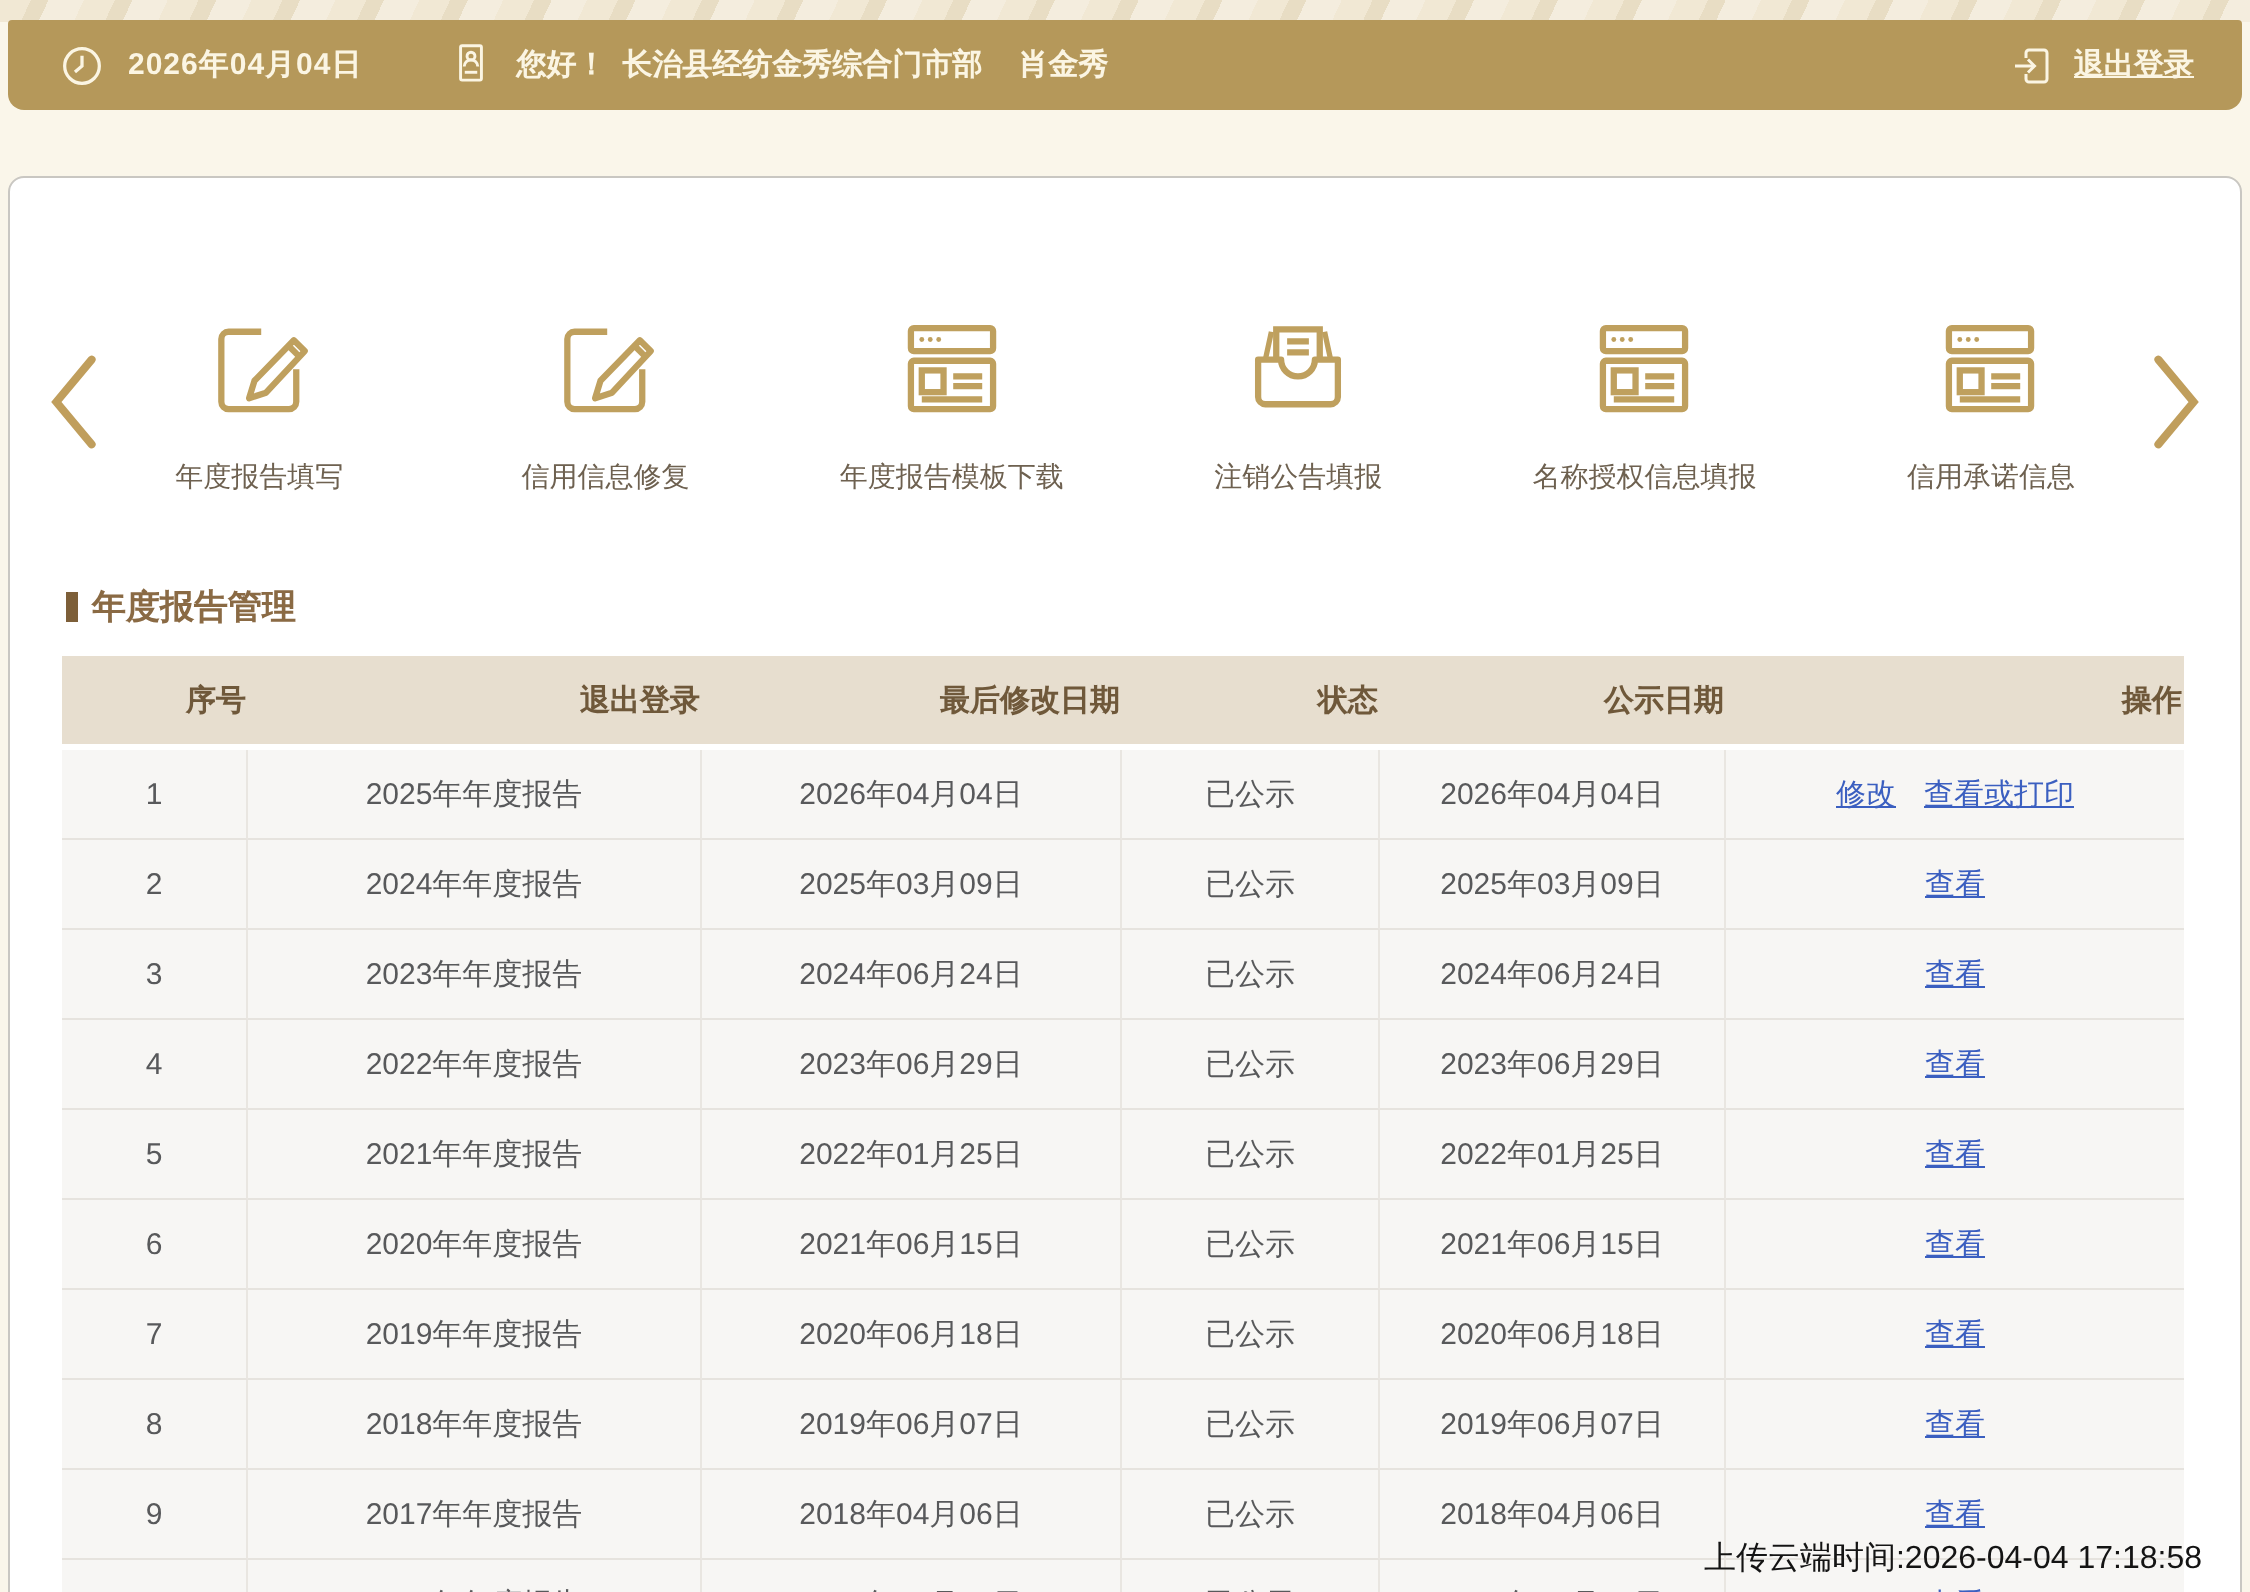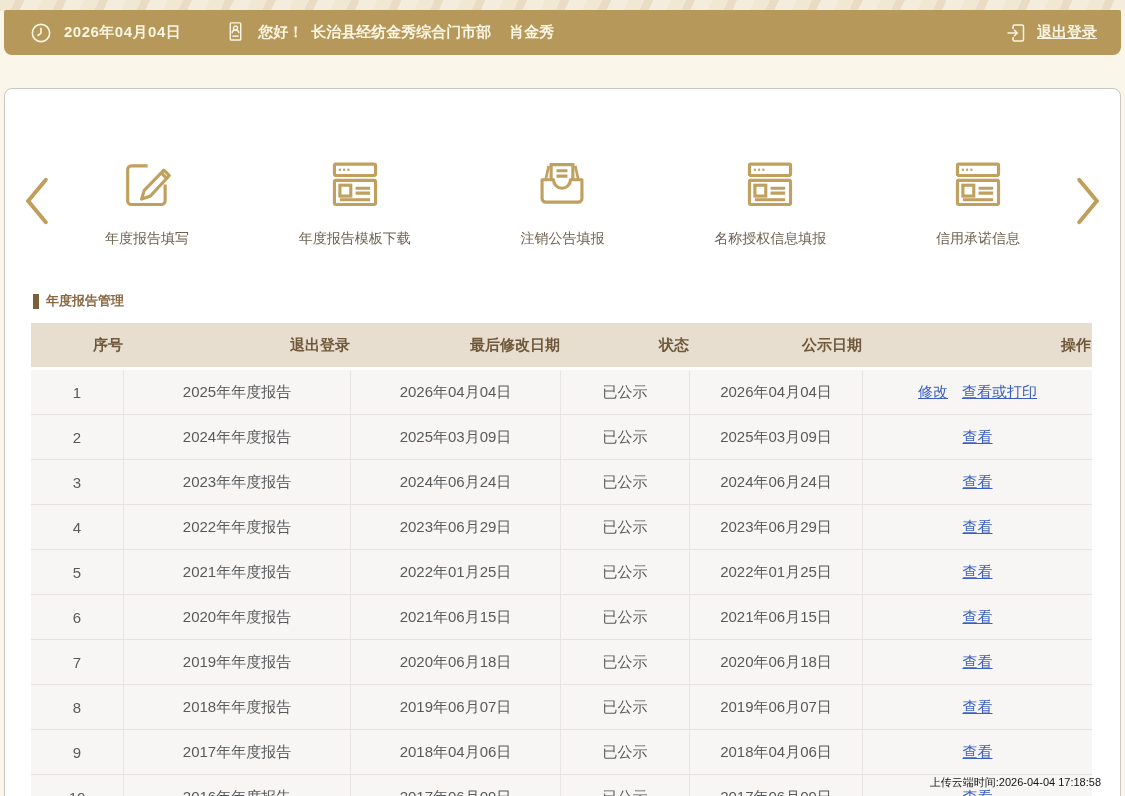--- a/index.html
+++ b/index.html
@@ -40,41 +40,41 @@
   
   .carousel{display:flex;align-items:center;margin-top:64px;padding:0 16px;}
   .arrow{background:none;border:0;padding:0;cursor:pointer;width:32px;display:flex;justify-content:center;}
   .c-items{flex:1;display:flex;gap:20px;}
   .c-item{flex:1;display:flex;flex-direction:column;align-items:center;cursor:pointer;}
   .c-icon{width:62px;height:62px;color:#bfa05e;display:flex;align-items:center;justify-content:center;}
   .c-label{margin-top:15px;font-size:14px;color:#6e6150;}
   
   .section-title{
     margin:44px 0 13px 28px;display:flex;align-items:center;
-    font-size:13px;font-weight:bold;color:#8a6a44;
+    font-size:17px;font-weight:bold;color:#8a6a44;
   }
   .bullet{width:6px;height:15px;background:#7d5f39;margin-right:7px;display:inline-block;}
   
   table.report{
     width:1061px;margin-left:26px;border-collapse:separate;border-spacing:0;table-layout:fixed;
   }
   table.report th{
     background:#e7decf;height:42px;font-size:15px;color:#6f583a;font-weight:bold;
     text-align:right;border-bottom:3px solid #ffffff;
   }
   table.report td{
     background:#f7f6f4;height:42px;text-align:center;font-size:15px;color:#58595b;
     border-bottom:1px solid #e6e3de;overflow:hidden;white-space:nowrap;
   }
   table.report td:not(:last-child){border-right:1px solid #e9e6e1;}
   a.op-link{color:#3b5fc0;text-decoration:underline;margin:0 7px;font-size:15px;}
   
   .watermark{
     position:absolute;right:24px;bottom:6px;z-index:9;
-    font-size:11px;color:#141414;
+    font-size:16px;color:#141414;
   }
 </style>
 </head>
 <body>
 
 <div class="texture"></div>
 
 <header class="topbar">
   <span class="icn">
     <svg width="26" height="26" viewBox="0 0 48 48" fill="none" stroke="#fbf5e3" stroke-width="3">
@@ -122,20 +122,30 @@
               <path d="M39 24.5V38a3 3 0 0 1-3 3H11a3 3 0 0 1-3-3V12a3 3 0 0 1 3-3h13.5"></path>
               <path d="M19.5 36.5l2.2-7.2L38 12.5l4.5 4.5L26.5 34.2l-7 2.3z" stroke-linejoin="round"></path>
               <path d="M35.8 14.8l4.5 4.5"></path>
             </svg>
           </div>
           <div class="c-label">年度报告填写</div>
         </div>
         <div class="c-item">
           <div class="c-icon">
             <svg width="58" height="58" viewBox="0 0 48 48" fill="none" stroke="currentColor" stroke-width="2.6">
+              <path d="M39 24.5V38a3 3 0 0 1-3 3H11a3 3 0 0 1-3-3V12a3 3 0 0 1 3-3h13.5"></path>
+              <path d="M19.5 36.5l2.2-7.2L38 12.5l4.5 4.5L26.5 34.2l-7 2.3z" stroke-linejoin="round"></path>
+              <path d="M35.8 14.8l4.5 4.5"></path>
+            </svg>
+          </div>
+          <div class="c-label">信用信息修复</div>
+        </div>
+        <div class="c-item">
+          <div class="c-icon">
+            <svg width="58" height="58" viewBox="0 0 48 48" fill="none" stroke="currentColor" stroke-width="2.6">
               <rect x="7" y="7.5" width="34" height="9.5" rx="1.2"></rect>
               <circle cx="11.5" cy="12.2" r="1" fill="currentColor" stroke="none"></circle>
               <circle cx="15" cy="12.2" r="1" fill="currentColor" stroke="none"></circle>
               <circle cx="18.5" cy="12.2" r="1" fill="currentColor" stroke="none"></circle>
               <rect x="7" y="21" width="34" height="20" rx="1.2"></rect>
               <rect x="11.5" y="25" width="9" height="9"></rect>
               <path d="M24.5 27.5h12M24.5 31.5h12M11.5 37h25"></path>
             </svg>
           </div>
           <div class="c-label">年度报告模板下载</div>

